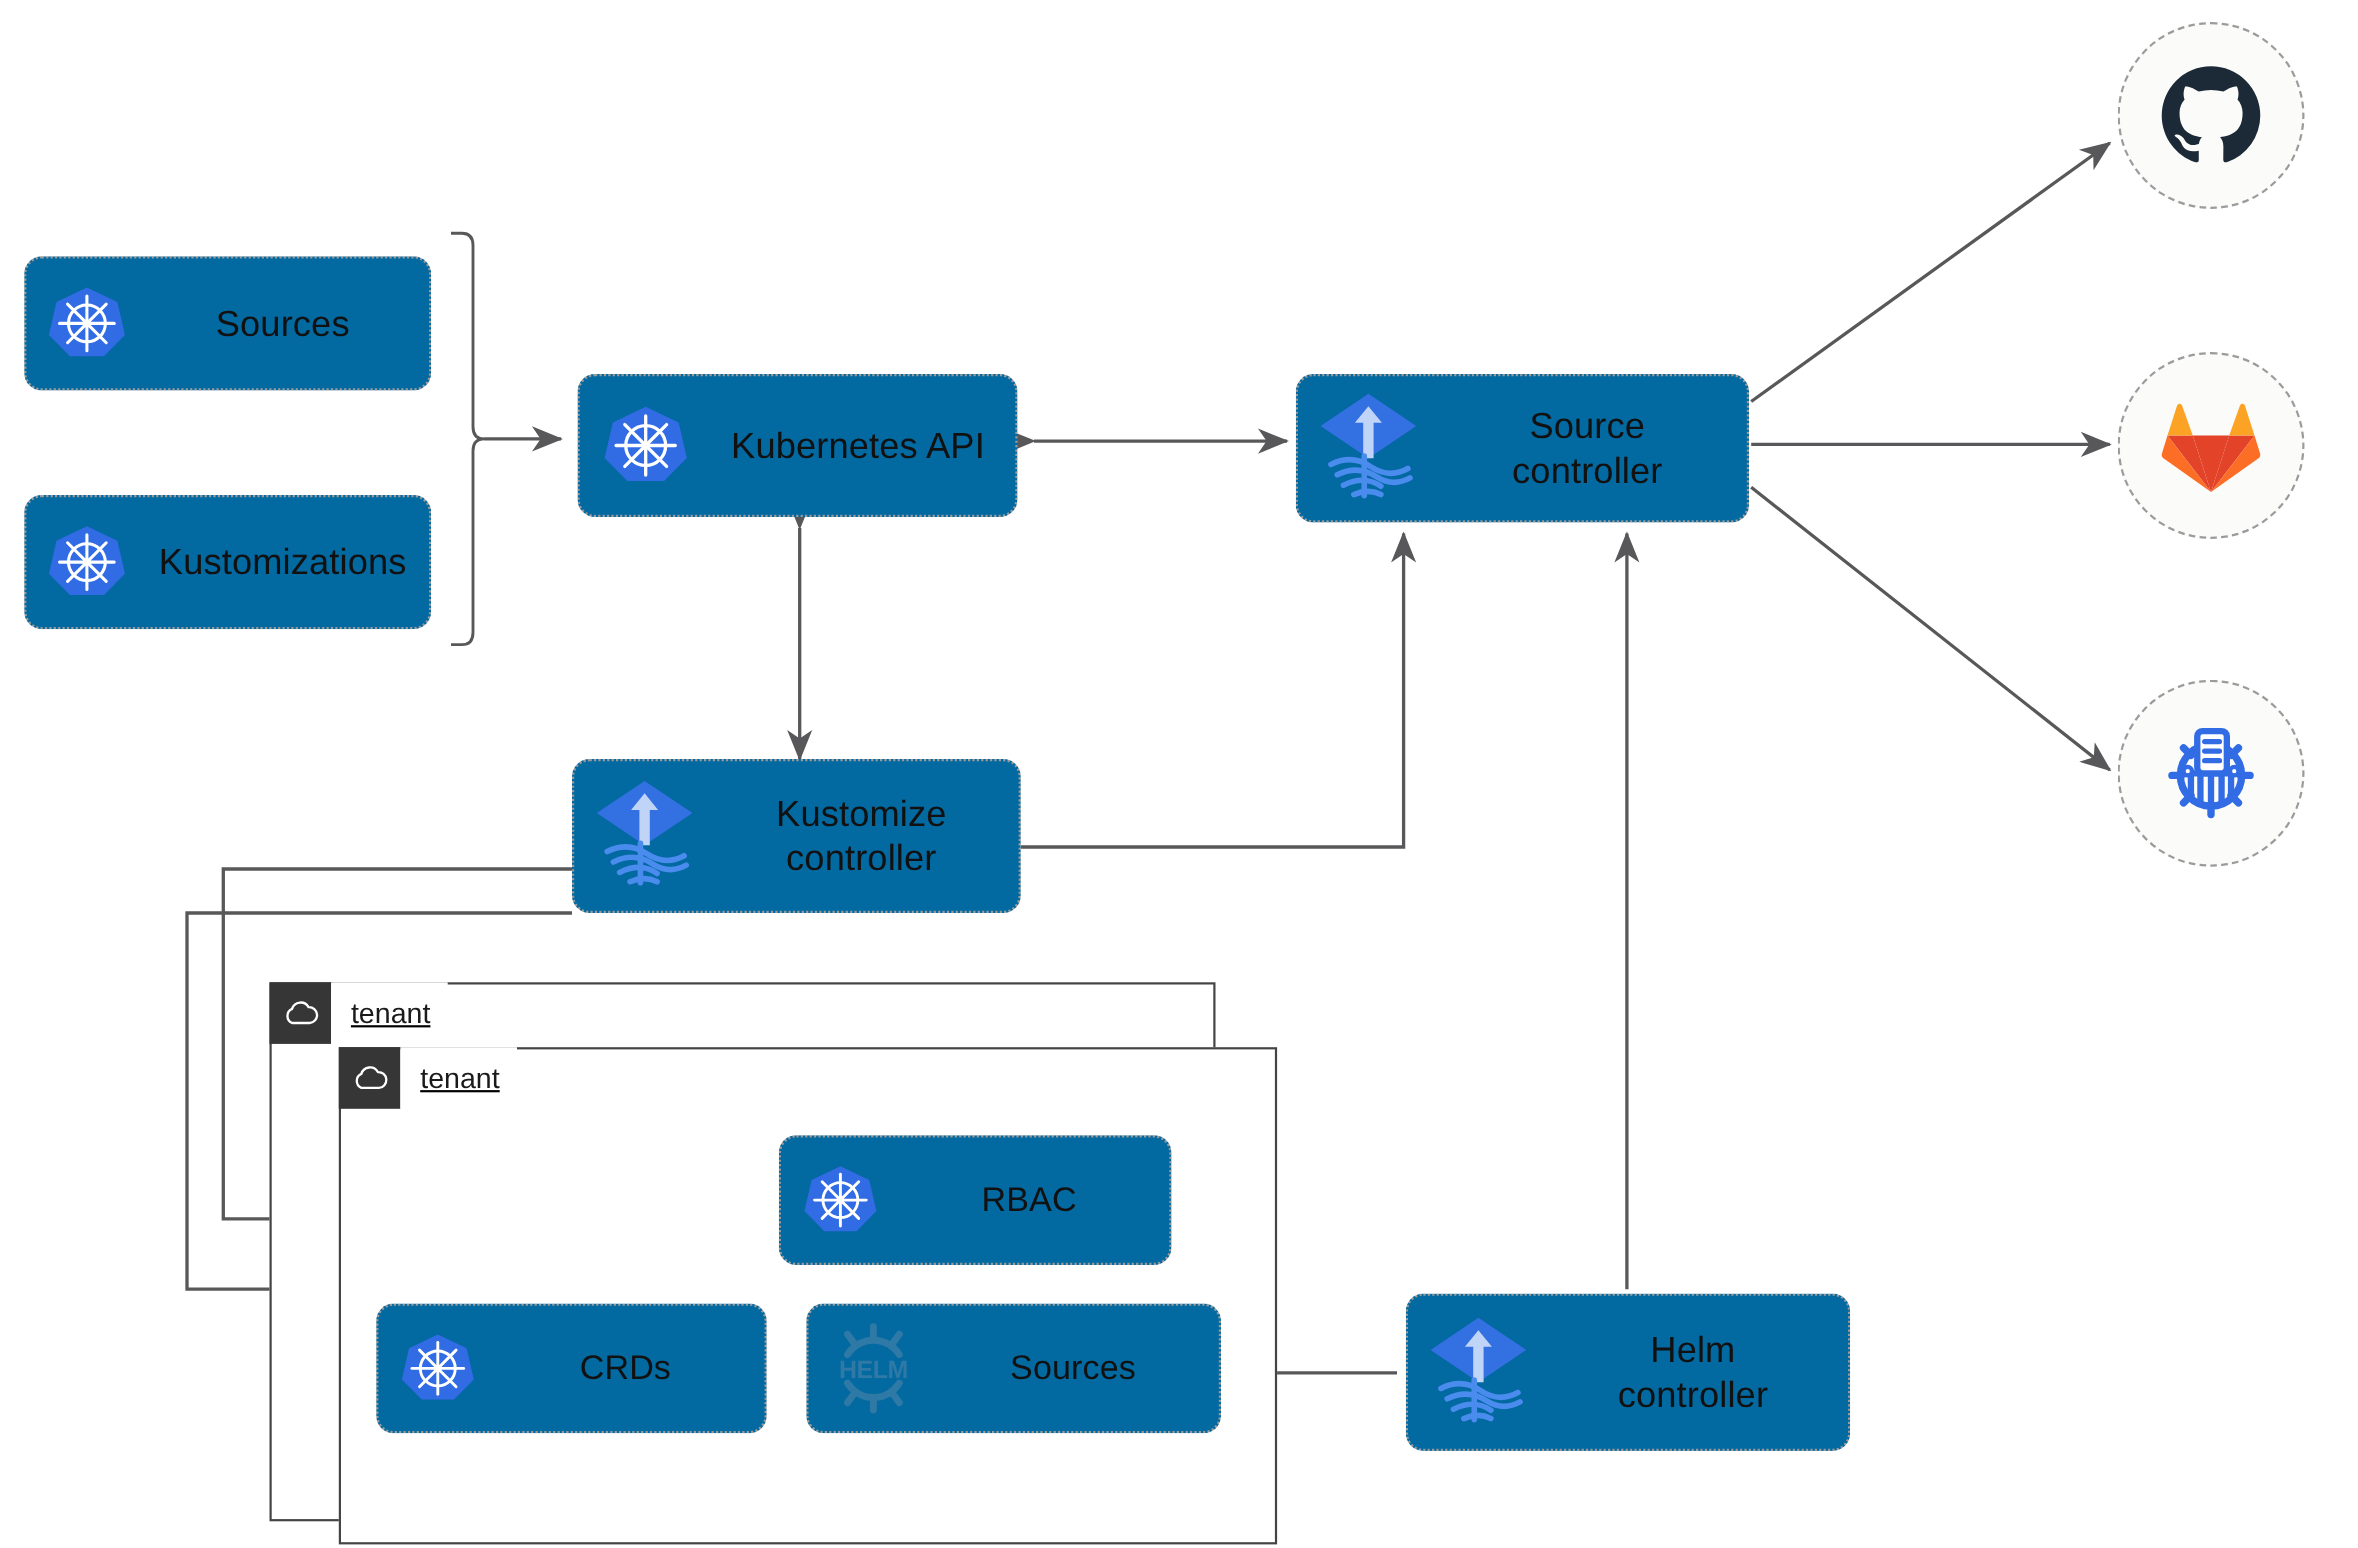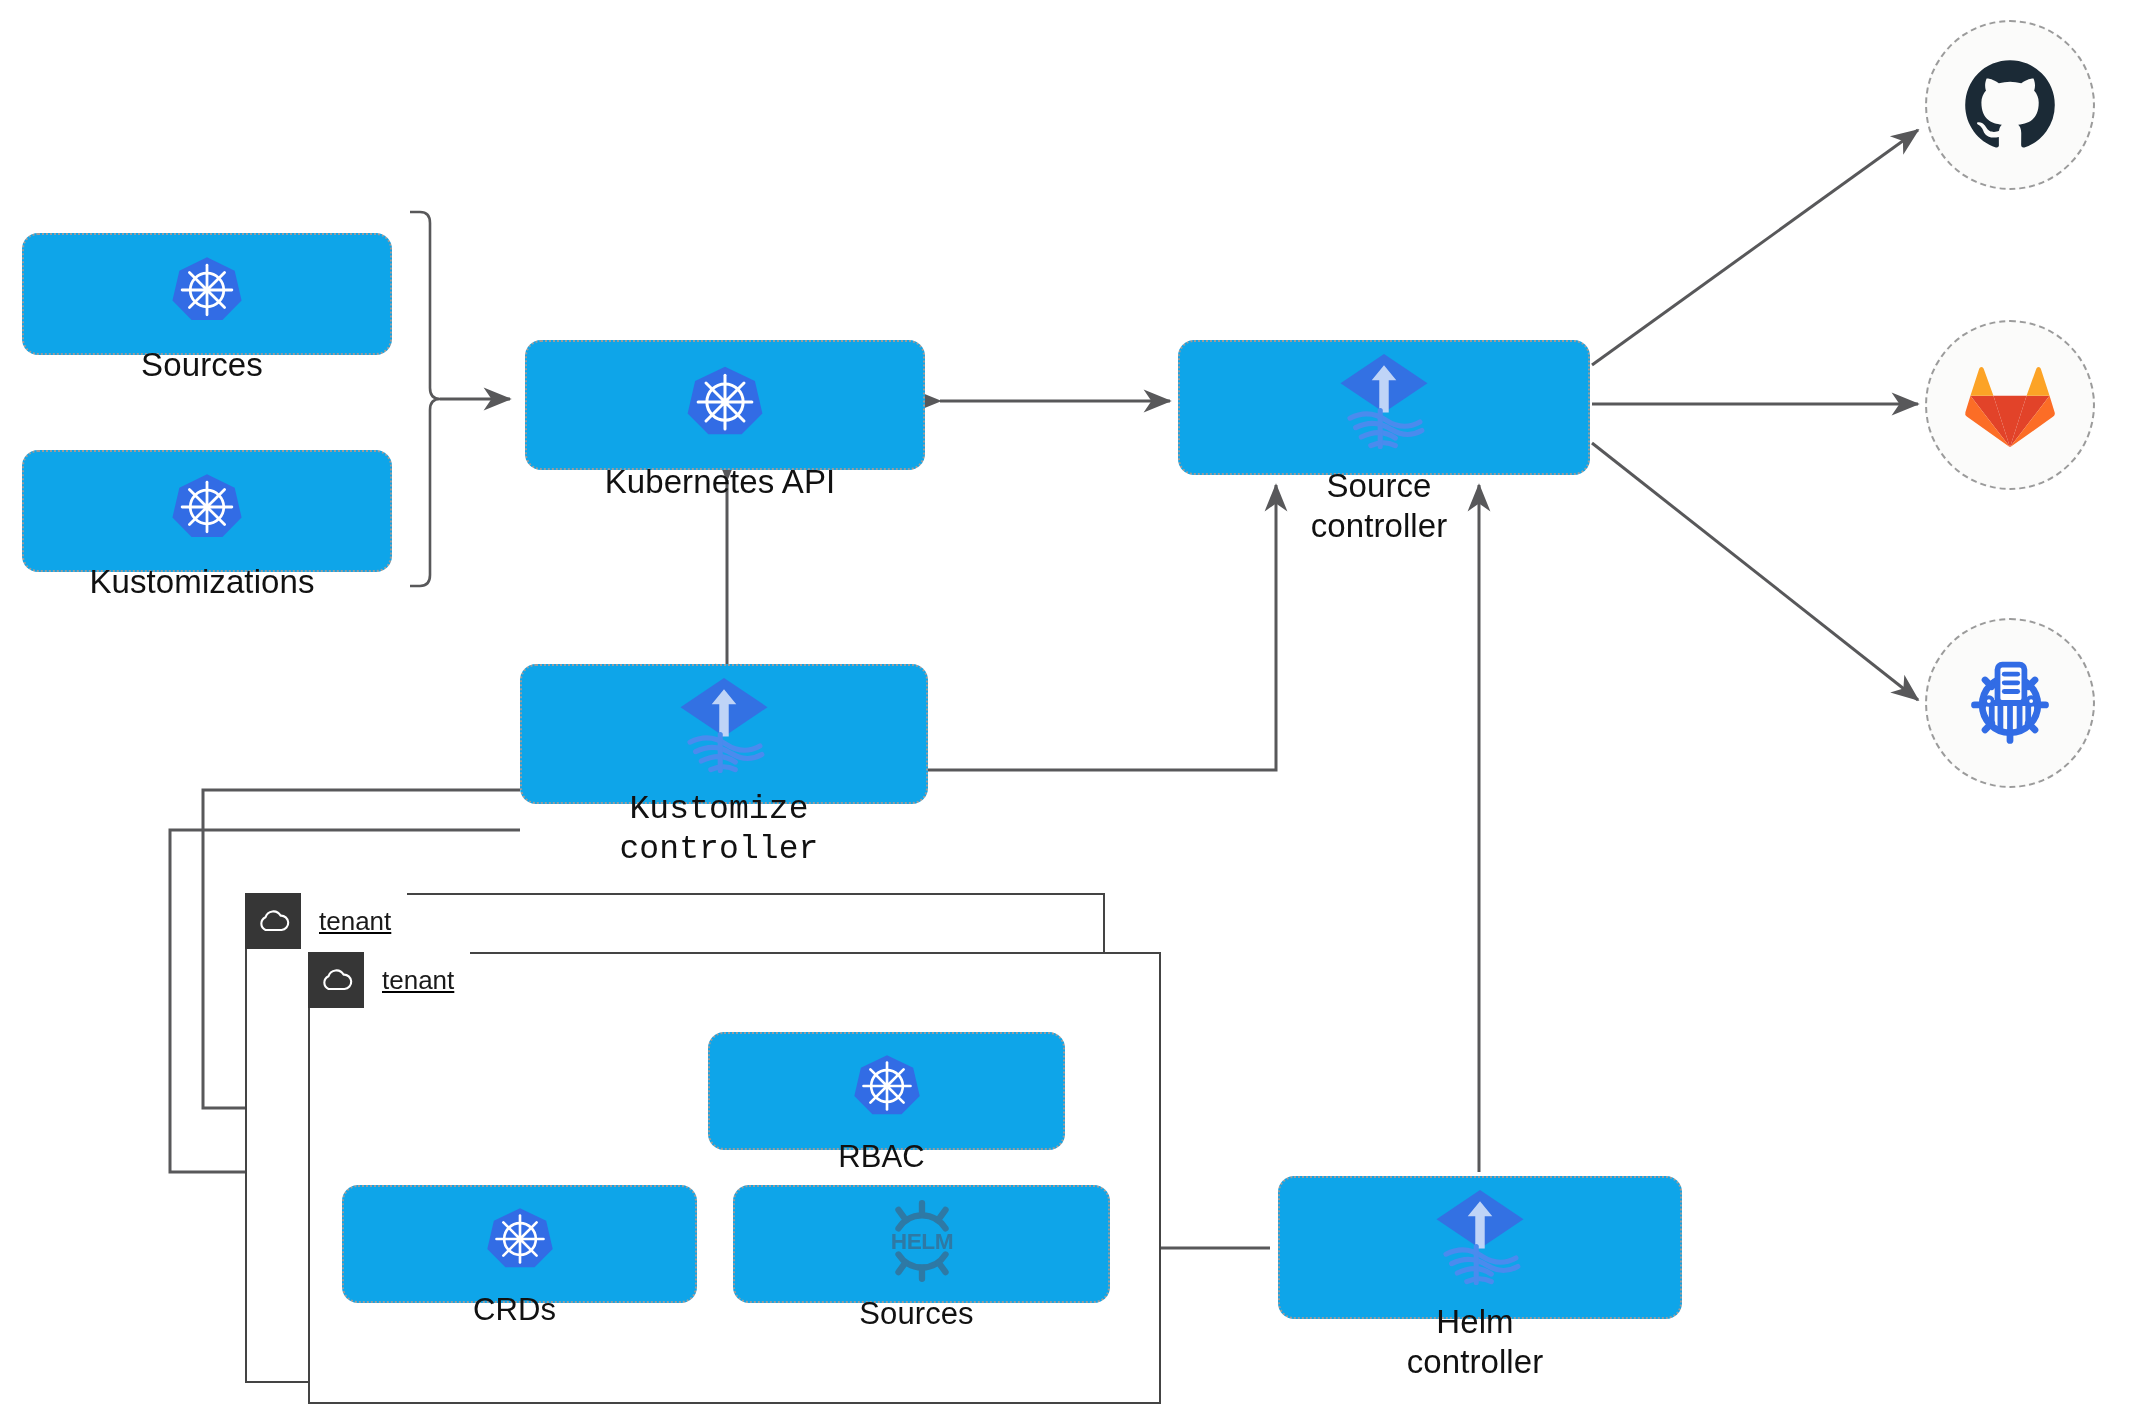--- a/index.html
+++ b/index.html
@@ -24,25 +24,25 @@
     top: 0;
     width: 2144px;
     height: 1407px;
     pointer-events: none;
   }
 
   
   .card {
     position: absolute;
     box-sizing: border-box;
-    background: #0ea5e9;
+    background: #0369a1;
     border: 2.5px dotted #9b9b9b;
     border-radius: 16px;
     display: flex;
-    flex-direction: column;
+    flex-direction: row;
     align-items: center;
     z-index: 3;
   }
   .card .ico {
     flex: 0 0 auto;
     display: flex;
     align-items: center;
     justify-content: center;
   }
   .card .lbl {
@@ -226,21 +226,21 @@
           <path d="M26 90 Q46 80 62 91"></path>
           <path d="M36 99 Q50 93 62 99"></path>
           <path d="M46 62 L46 100"></path>
         </g>
       </svg>
     </div>
     <div class="lbl">Source
 controller</div>
   </div>
 
-  <div class="card" style="left:520px; top:664px; width:408px; height:140px;font-family:Liberation Mono, monospace;">
+  <div class="card" style="left:520px; top:690px; width:408px; height:140px;">
     <div class="ico" style="width:128px;height:124px;">
       <svg width="96" height="104" viewBox="0 0 100 110" aria-hidden="true">
         <path d="M50 2 L96 33 L50 64 L4 33 Z" fill="#3371E3"></path>
         <path d="M50 14 L63 30 L55 30 L55 64 L45 64 L45 30 L37 30 Z" fill="#BFD4F7"></path>
         <g stroke="#4A8BEE" stroke-width="5.4" fill="none" stroke-linecap="round">
           <path d="M14 70 Q34 60 52 72 Q70 84 88 74"></path>
           <path d="M20 80 Q40 70 58 82 Q74 92 90 83"></path>
           <path d="M26 90 Q46 80 62 91"></path>
           <path d="M36 99 Q50 93 62 99"></path>
           <path d="M46 62 L46 100"></path>

